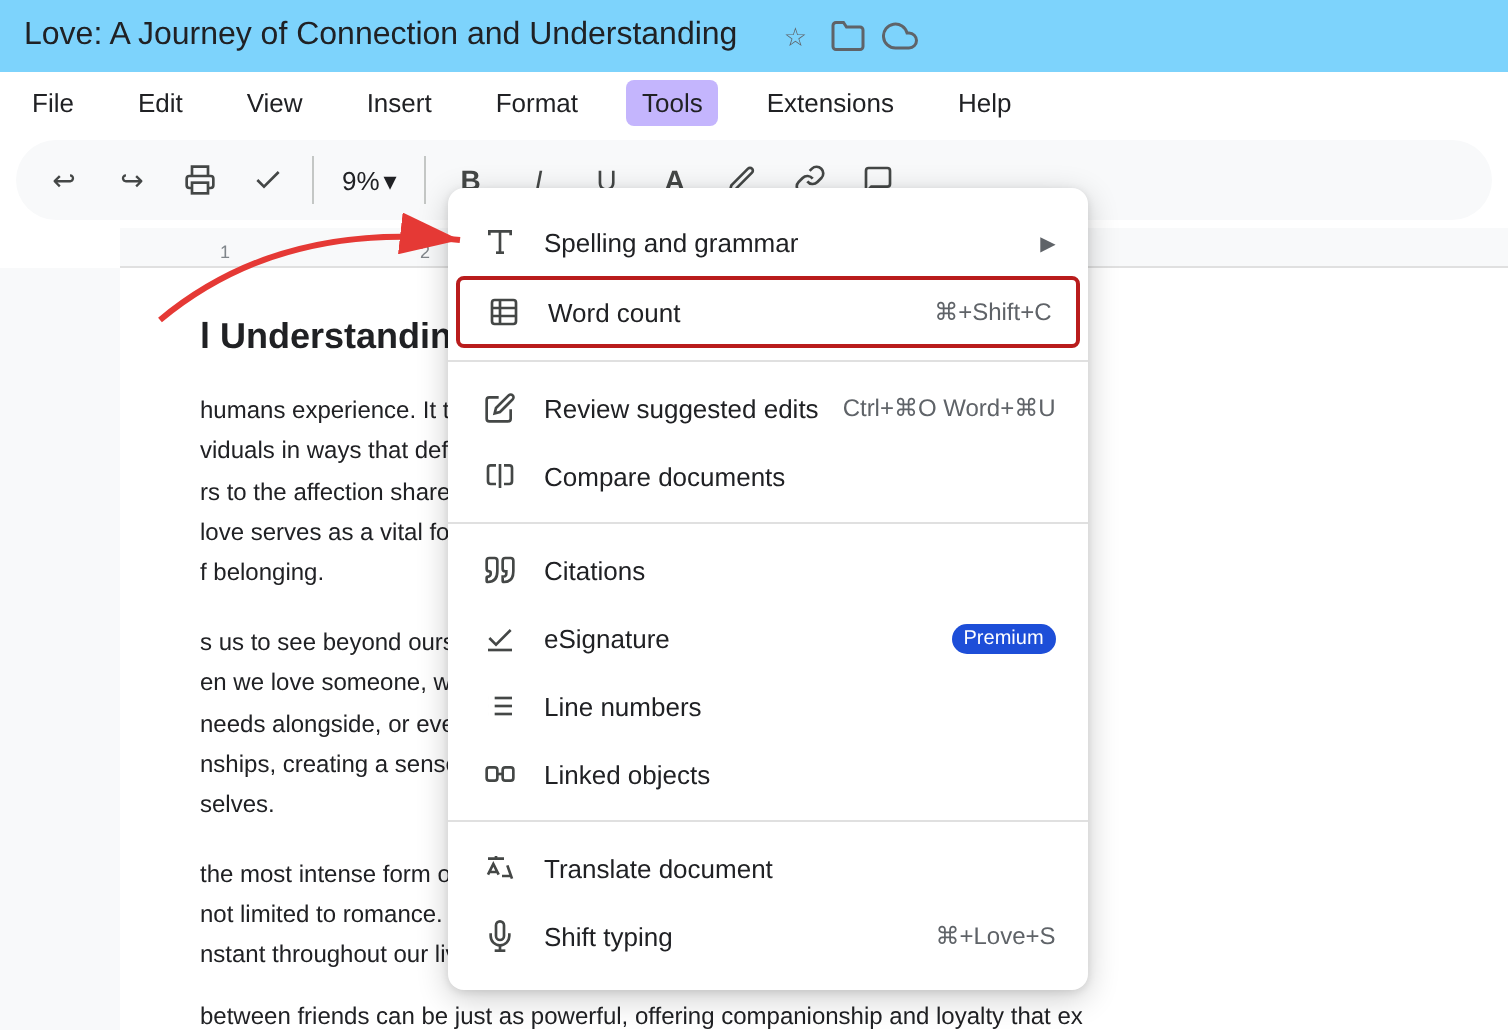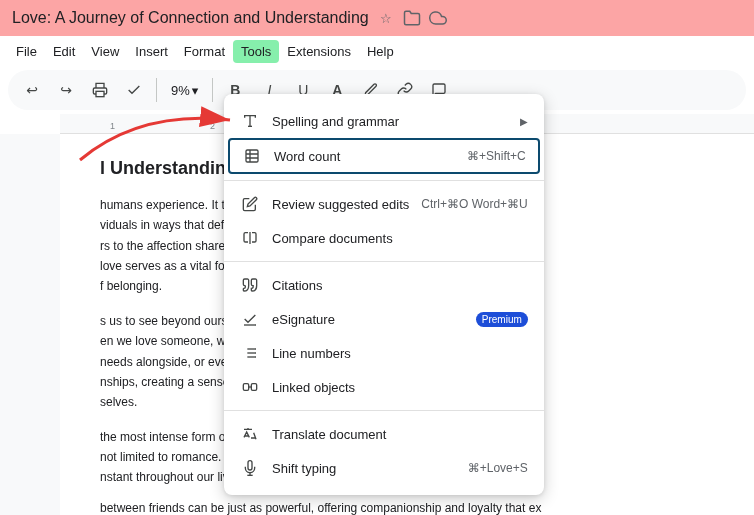--- a/index.html
+++ b/index.html
@@ -11,22 +11,22 @@
       height: 515px;
       overflow: hidden;
       position: relative;
     }
 
     
     .title-bar {
       display: flex;
       align-items: center;
       padding: 8px 12px;
-      gap: 8px;
-      background: #fca5a5;
+      gap: 20px;
+      background: #7dd3fc;
       height: 36px;
     }
     .title-text {
       font-size: 16px;
       color: #202124;
       font-weight: 400;
     }
     .title-icons {
       display: flex;
       gap: 8px;
@@ -41,34 +41,34 @@
       justify-content: center;
       cursor: pointer;
       color: #5f6368;
     }
 
     
     .menu-bar {
       display: flex;
       align-items: center;
       padding: 2px 8px;
-      gap: 0;
+      gap: 16px;
       background: #fff;
       height: 30px;
       border-bottom: none;
     }
     .menu-item {
       padding: 4px 8px;
       color: #202124;
       cursor: pointer;
       border-radius: 4px;
       font-size: 13px;
     }
     .menu-item.active {
-      background: #86efac;
+      background: #c4b5fd;
     }
 
     
     .toolbar {
       display: flex;
       align-items: center;
       padding: 4px 8px;
       gap: 2px;
       background: #f8f9fa;
       border-radius: 24px;
@@ -181,21 +181,21 @@
 
     .dropdown-item {
       display: flex;
       align-items: center;
       padding: 7px 16px;
       cursor: pointer;
       gap: 12px;
       position: relative;
     }
     .dropdown-item.word-count-item {
-      border: 2px solid #0c4a6e;
+      border: 2px solid #b91c1c;
       border-radius: 4px;
       margin: 0 4px;
       padding: 6px 12px;
     }
 
     .item-icon {
       width: 20px;
       height: 20px;
       display: flex;
       align-items: center;

